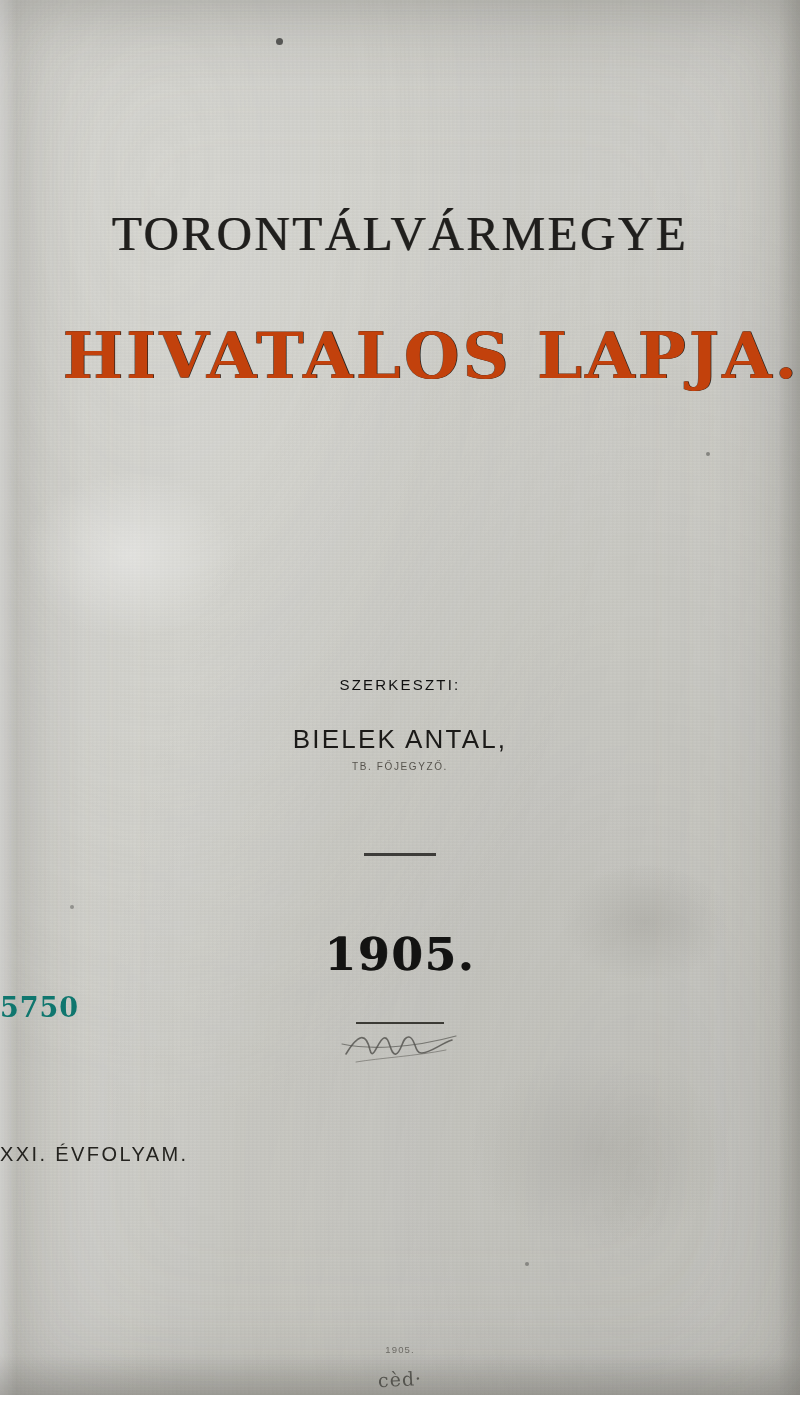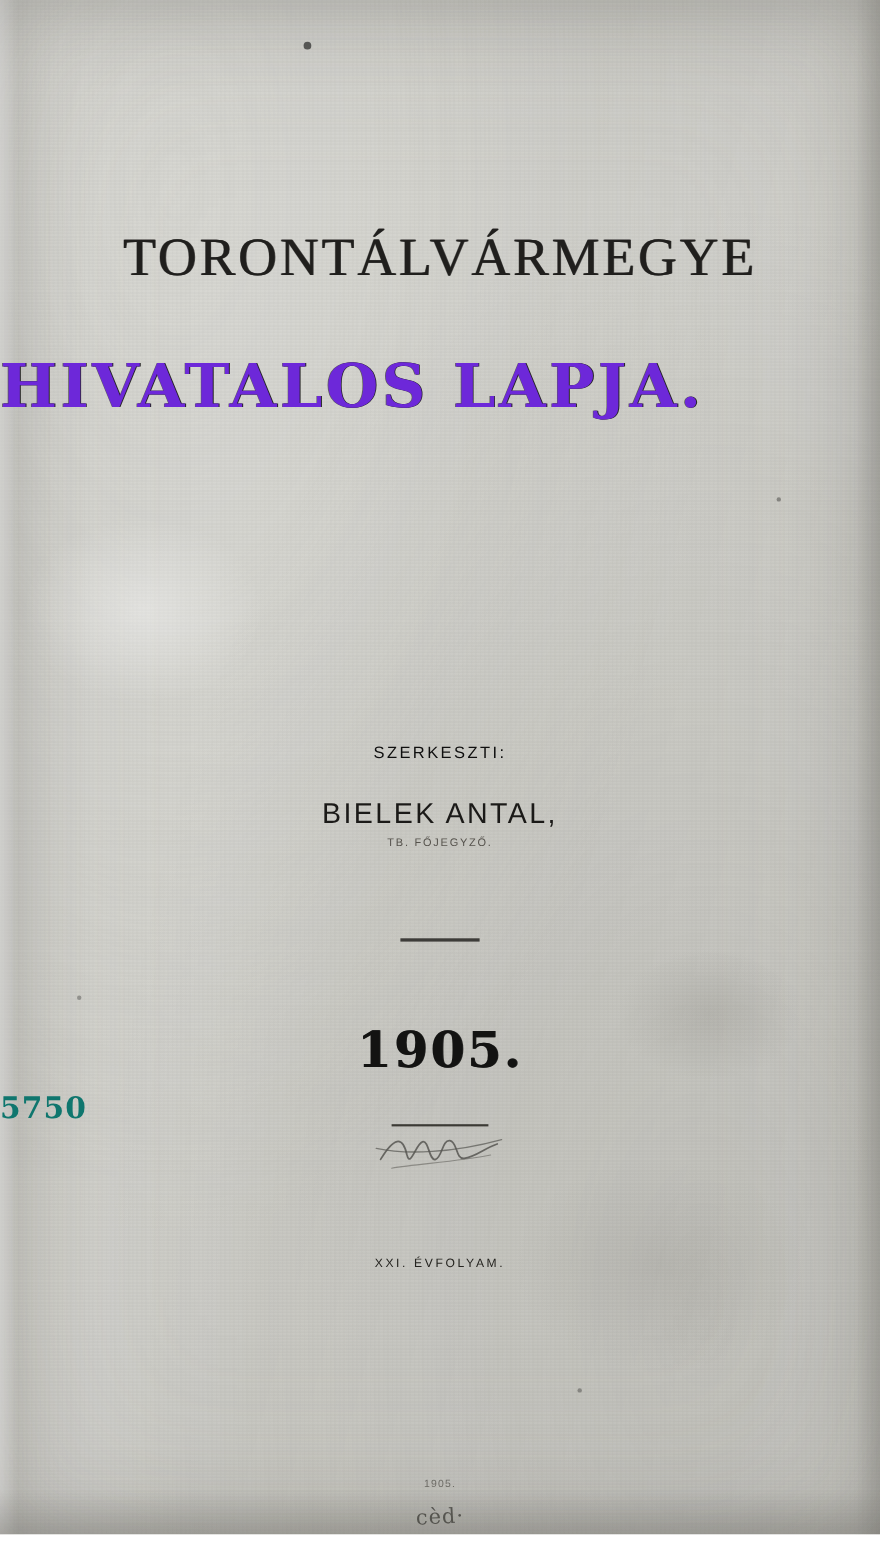--- a/index.html
+++ b/index.html
@@ -129,26 +129,26 @@
     letter-spacing: 2.5px;
     font-weight: 400;
     color: #201f1d;
     text-shadow: 0.6px 0 0 rgba(32,31,29,0.75), -0.4px 0 0 rgba(32,31,29,0.45);
   }
 
   .title2 {
     position: absolute;
     top: 318px;
     left: 0; right: 0;
-    text-align: left;
+    text-align: right;
     font-family: "DejaVu Serif", serif;
-    font-size: 55px;
+    font-size: 64px;
     font-weight: 700;
     letter-spacing: 3px;
-    color: #6d28d9;
+    color: #c2410c;
     text-shadow: 0.8px 0 0 rgba(18,18,17,0.9), -0.6px 0 0 rgba(18,18,17,0.6);
   }
 
   .editor-label {
     position: absolute;
     top: 676px;
     left: 0; right: 0;
     text-align: center;
     font-family: "Liberation Sans", sans-serif;
     font-size: 15px;
@@ -234,23 +234,23 @@
     transform: translateX(-50%);
     width: 120px;
     height: 42px;
     opacity: 0.72;
   }
 
   .volume {
     position: absolute;
     top: 1143px;
     left: 0; right: 0;
-    text-align: center;
-    font-family: "Liberation Sans", sans-serif;
-    font-size: 11px;
+    text-align: left;
+    font-family: "Liberation Sans", sans-serif;
+    font-size: 20px;
     letter-spacing: 2.4px;
     color: #24231f;
     font-weight: 400;
   }
 
   .imprint-city {
     position: absolute;
     top: 1297px;
     left: 0; right: 0;
     text-align: center;

